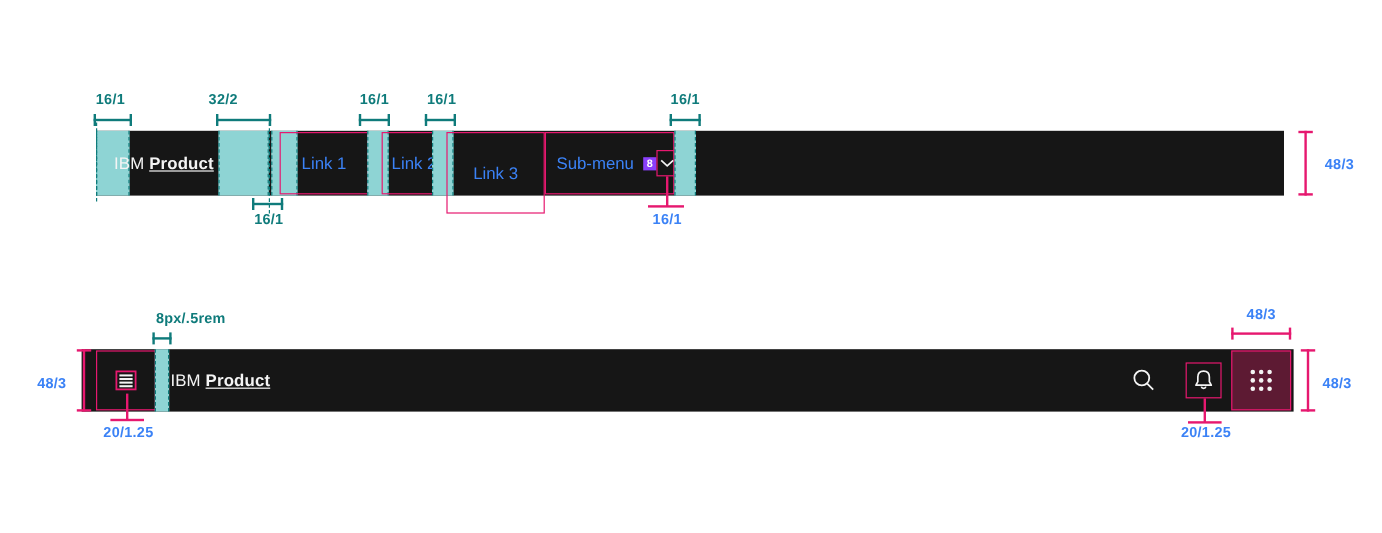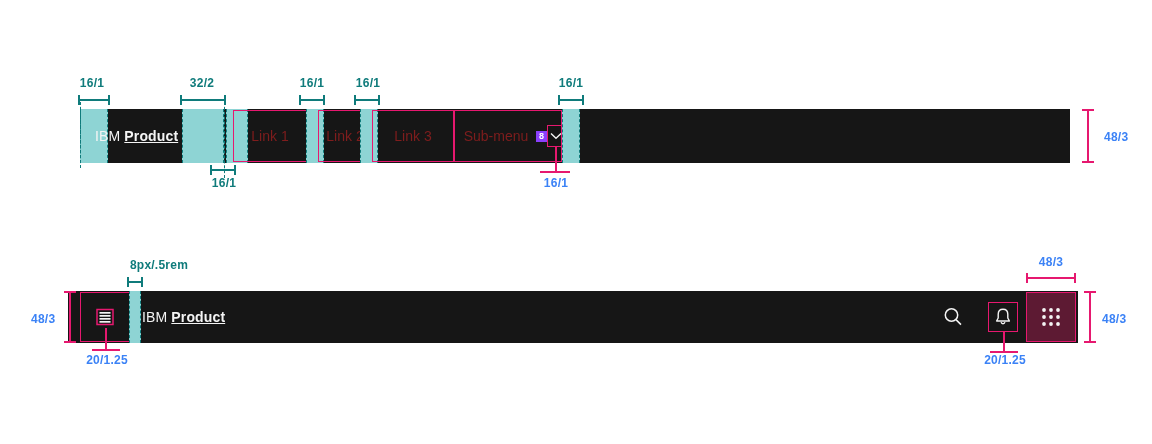--- a/index.html
+++ b/index.html
@@ -27,21 +27,21 @@
     font-size:14px;
     letter-spacing:.01em;
     white-space:nowrap;
   }
   .brand .ibm{font-weight:400;}
   .brand .prod{font-weight:700;margin-left:4px;text-decoration:underline;}
 
   .navlink{
     position:absolute;
     display:flex;align-items:center;justify-content:center;
-    color:#7f1d1d;
+    color:#3b82f6;
     font-size:14px;
     white-space:nowrap;
     box-sizing:border-box;
   }
   .navlink.outline{border:1.5px solid #e6186f;}
 
   
   .spacer{
     position:absolute;
     background:#8ed4d4;
@@ -144,21 +144,21 @@
   </div>
 
   <div class="spacer" style="left:306px;top:109px;width:18px;height:54px;"></div>
 
   <div class="navlink outline" style="left:318px;top:110px;width:54px;height:52px;">
     <span>Link 2</span>
   </div>
 
   <div class="spacer" style="left:360px;top:109px;width:18px;height:54px;"></div>
 
-  <div class="navlink outline" style="left:372px;top:110px;width:82px;height:52px;">
+  <div class="navlink outline" style="left:372px;top:110px;width:82px;height:68px;">
     <span>Link 3</span>
   </div>
 
   <div class="navlink outline" style="left:454px;top:110px;width:108px;height:52px;">
     <span style="margin-right:24px;">Sub-menu</span>
   </div>
   <div class="badge" style="left:536px;top:131px;">8</div>
   <div class="chev" style="left:547px;top:125px;width:18px;height:22px;">
     <svg width="12" height="8" viewBox="0 0 12 8" aria-hidden="true">
       <path d="M1 1.6 L6 6.2 L11 1.6" fill="none" stroke="#f4f4f4" stroke-width="1.4"></path>
@@ -175,21 +175,21 @@
       <div class="line"></div>
       <div class="cap r"></div>
   </div>
   <div class="note teal center" style="left:92px;top:76px;">16/1</div>
 
   <div class="mrule h teal-rule" style="left:180px;top:95px;width:46px;height:10px;">
     <div class="cap l"></div>
       <div class="line"></div>
       <div class="cap r"></div>
   </div>
-  <div class="note teal center" style="left:202px;top:76px;">32/2</div>
+  <div class="note teal center" style="left:186px;top:76px;">32/2</div>
 
   <div class="mrule h teal-rule" style="left:210px;top:165px;width:26px;height:10px;">
     <div class="cap l"></div>
       <div class="line"></div>
       <div class="cap r"></div>
   </div>
   <div class="note teal center" style="left:224px;top:176px;">16/1</div>
 
   <div class="mrule h teal-rule" style="left:299px;top:95px;width:26px;height:10px;">
     <div class="cap l"></div>

